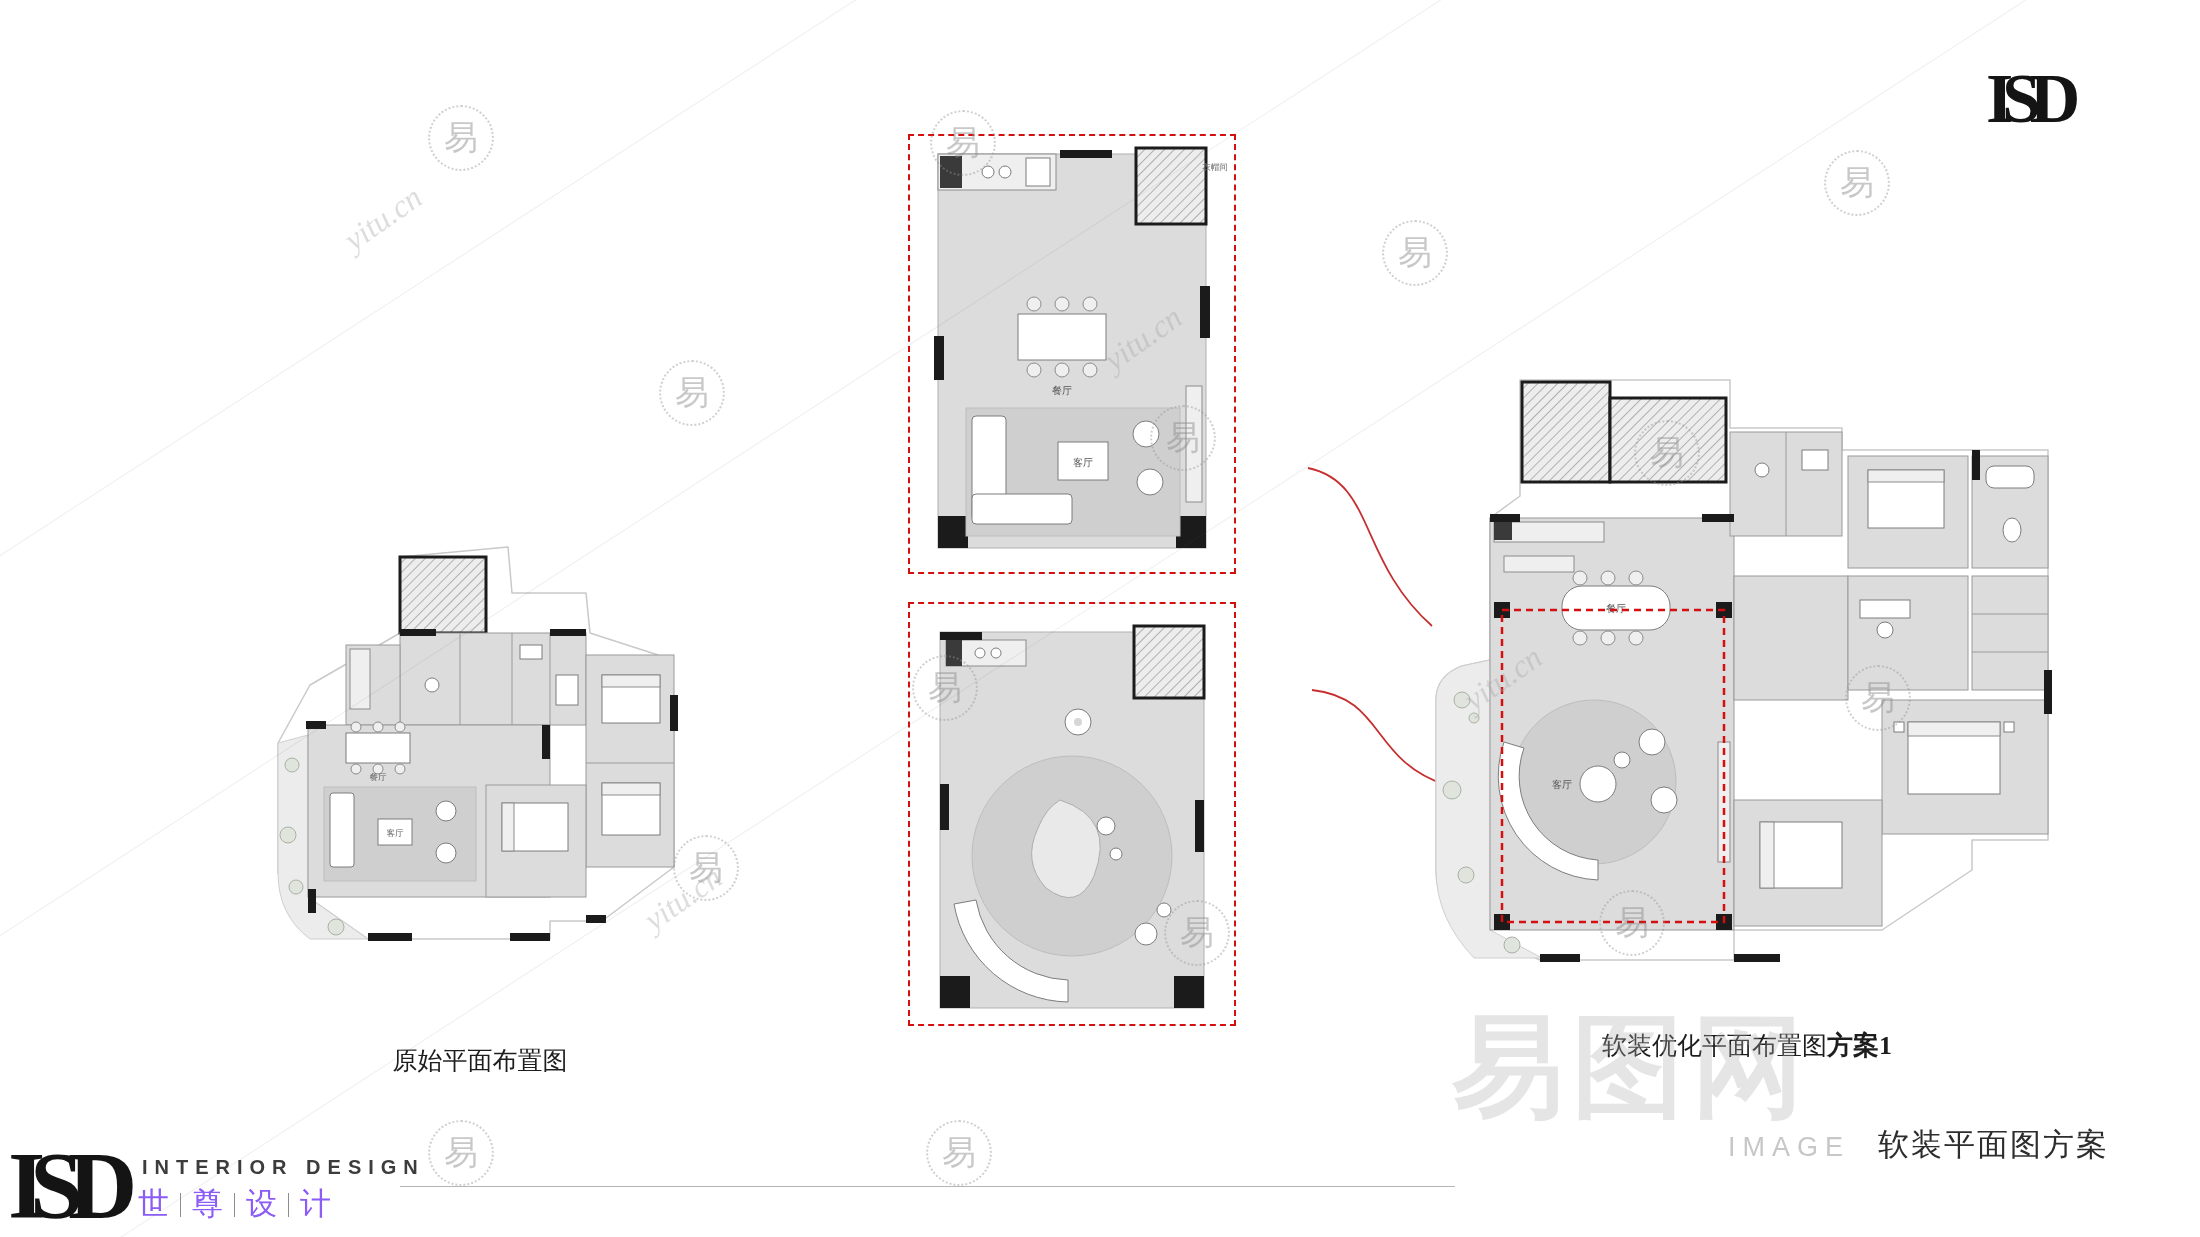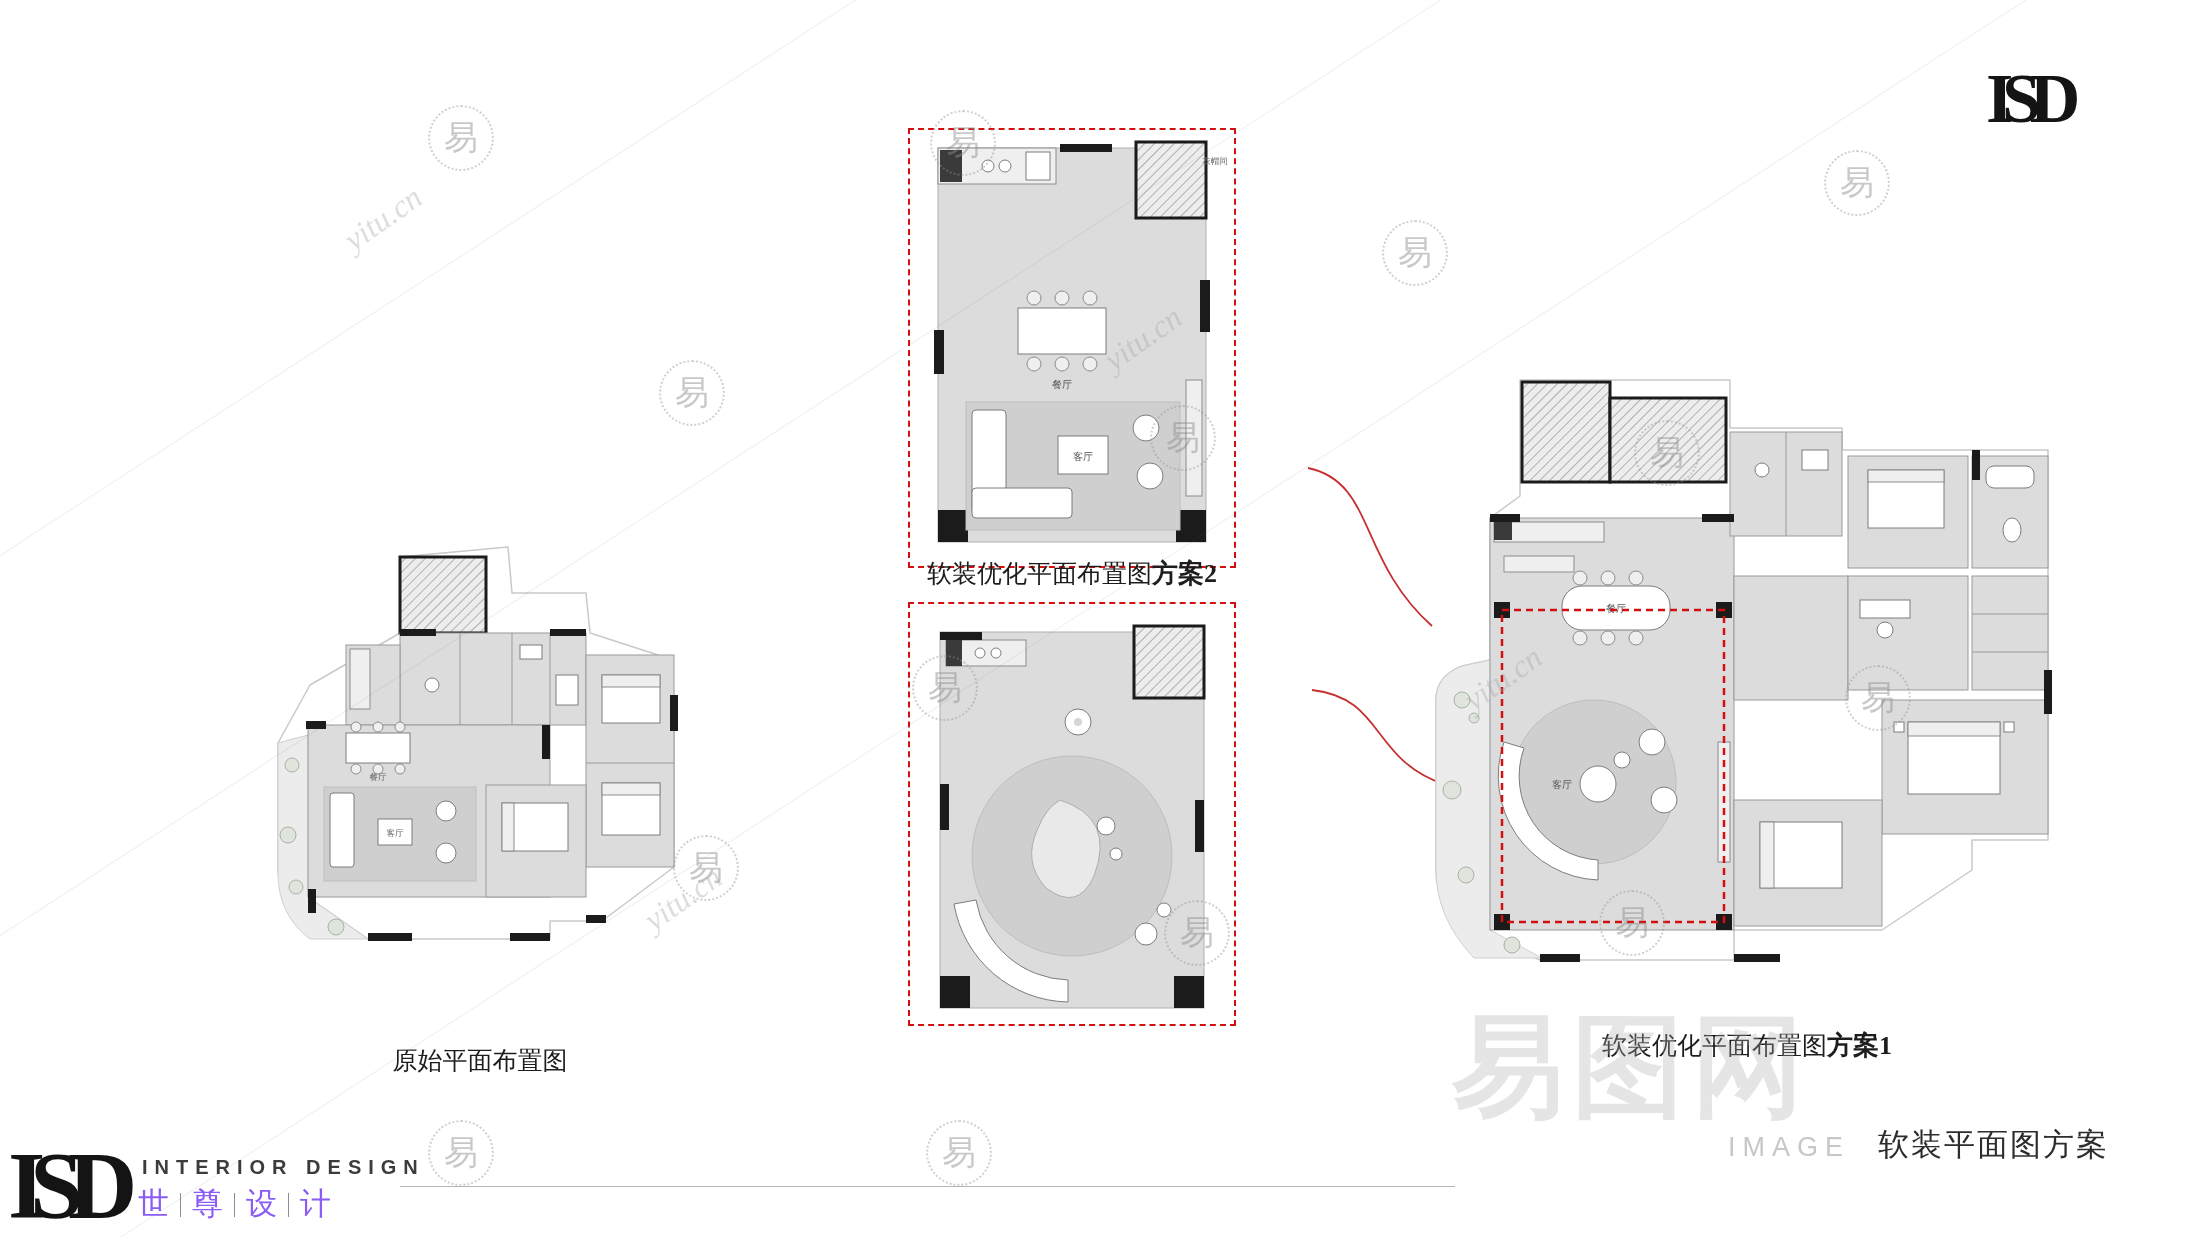--- a/index.html
+++ b/index.html
@@ -130,21 +130,21 @@
       <circle class="plant" cx="42" cy="230" r="7"></circle>
       <circle class="plant" cx="38" cy="300" r="8"></circle>
       <circle class="plant" cx="46" cy="352" r="7"></circle>
       <circle class="plant" cx="86" cy="392" r="8"></circle>
     </svg>
   </div>
   <div class="plan-caption" style="left:250px;top:1044px;width:460px">
     <span>原始平面布置图</span>
   </div>
 
-  <div class="dashed-box" style="left:908px;top:128px;width:324px;height:436px">
+  <div class="dashed-box" style="left:908px;top:134px;width:324px;height:436px">
     <svg viewBox="0 0 324 436" width="324" height="436">
       <rect class="floor" x="28" y="18" width="268" height="394"></rect>
       <rect class="soft" x="28" y="18" width="118" height="36"></rect>
       <rect class="dark" x="30" y="20" width="22" height="32"></rect>
       <circle class="furn" cx="78" cy="36" r="6"></circle>
       <circle class="furn" cx="95" cy="36" r="6"></circle>
       <rect class="furn" x="116" y="22" width="24" height="28"></rect>
       <rect class="hatched" x="226" y="12" width="70" height="76"></rect>
       <text class="rlabel-s" x="305" y="34">衣帽间</text>
       <rect class="wall" x="150" y="14" width="52" height="8"></rect>
@@ -162,23 +162,20 @@
       <text class="rlabel" x="152" y="258">餐厅</text>
       <rect class="rug" x="56" y="272" width="214" height="128"></rect>
       <rect class="furn" x="62" y="280" width="34" height="104" rx="4"></rect>
       <rect class="furn" x="62" y="358" width="100" height="30" rx="4"></rect>
       <rect class="furn" x="148" y="306" width="50" height="38"></rect>
       <text class="rlabel" x="173" y="330">客厅</text>
       <circle class="furn" cx="236" cy="298" r="13"></circle>
       <circle class="furn" cx="240" cy="346" r="13"></circle>
       <rect class="soft" x="276" y="250" width="16" height="116"></rect>
     </svg>
-  </div>
-  <div class="plan-caption" style="left:908px;top:556px;width:328px">
-    <span>软装优化平面布置图</span><b>方案2</b>
   </div>
 
   <div class="dashed-box" style="left:908px;top:602px;width:324px;height:420px">
     <svg viewBox="0 0 324 420" width="324" height="420">
       <rect class="floor" x="30" y="28" width="264" height="376"></rect>
       <rect class="soft" x="36" y="36" width="80" height="26"></rect>
       <rect class="dark" x="36" y="36" width="16" height="26"></rect>
       <circle class="furn" cx="70" cy="49" r="5"></circle>
       <circle class="furn" cx="86" cy="49" r="5"></circle>
       <rect class="hatched" x="224" y="22" width="70" height="72"></rect>

